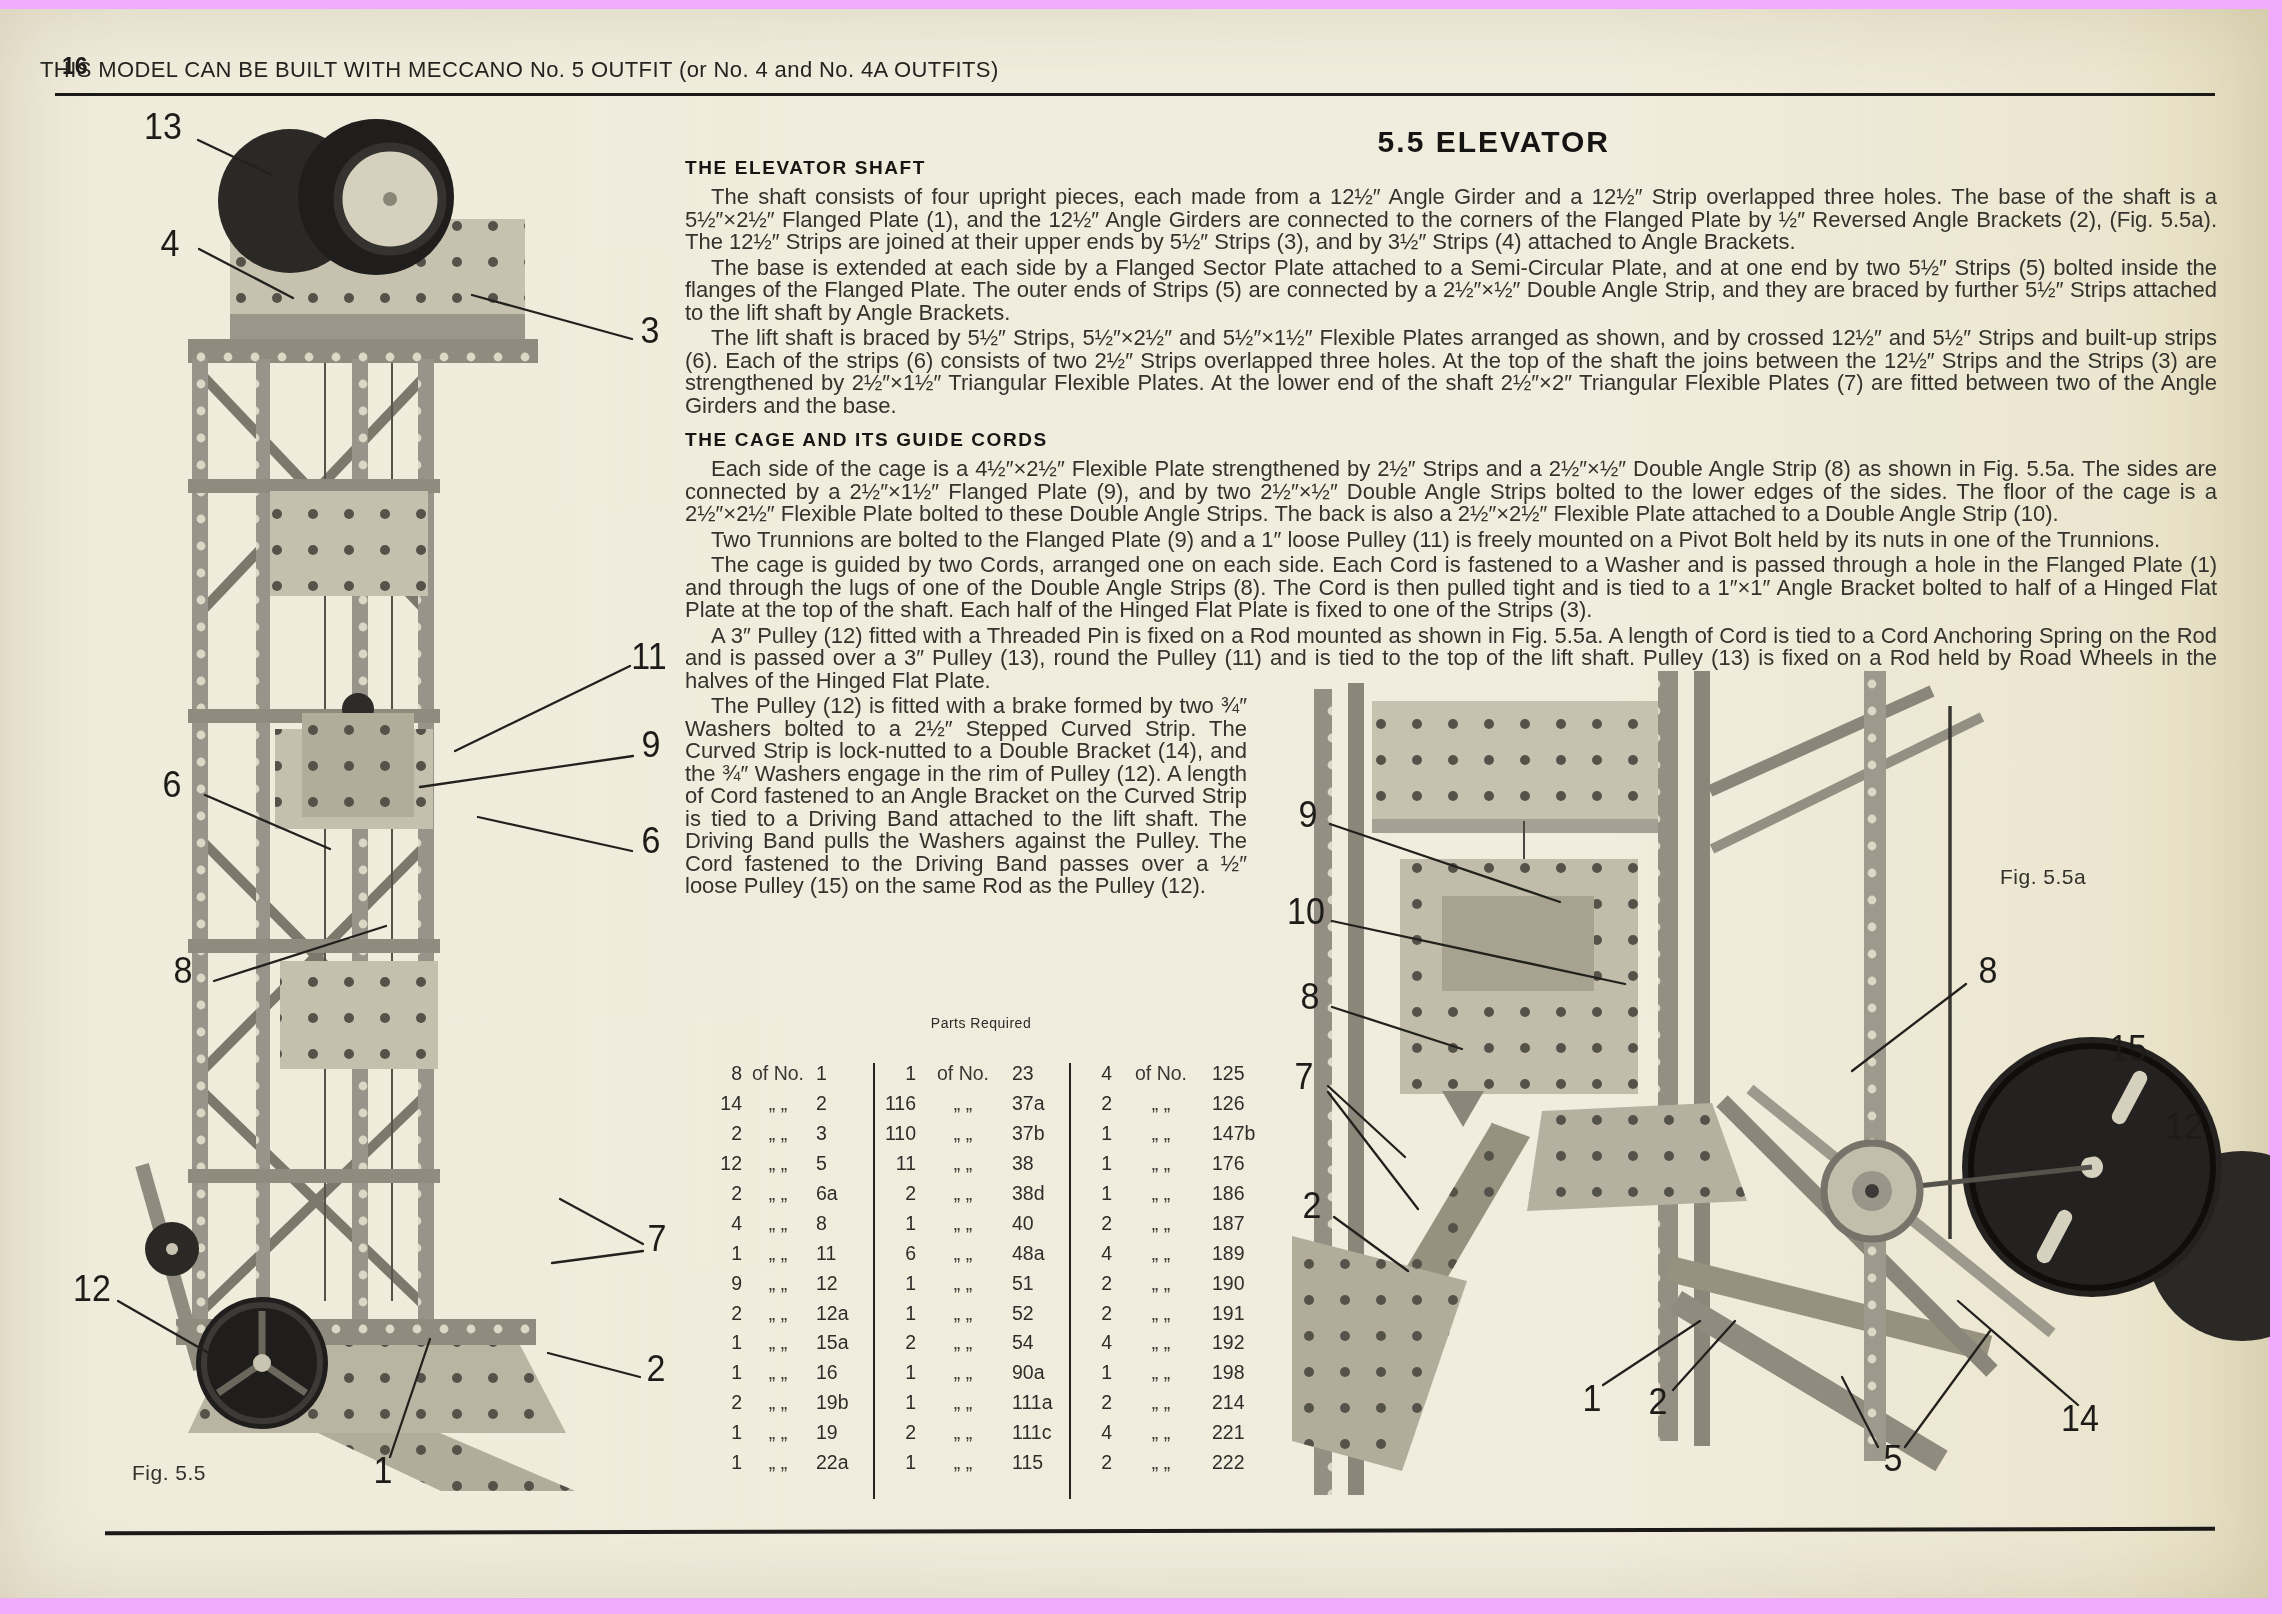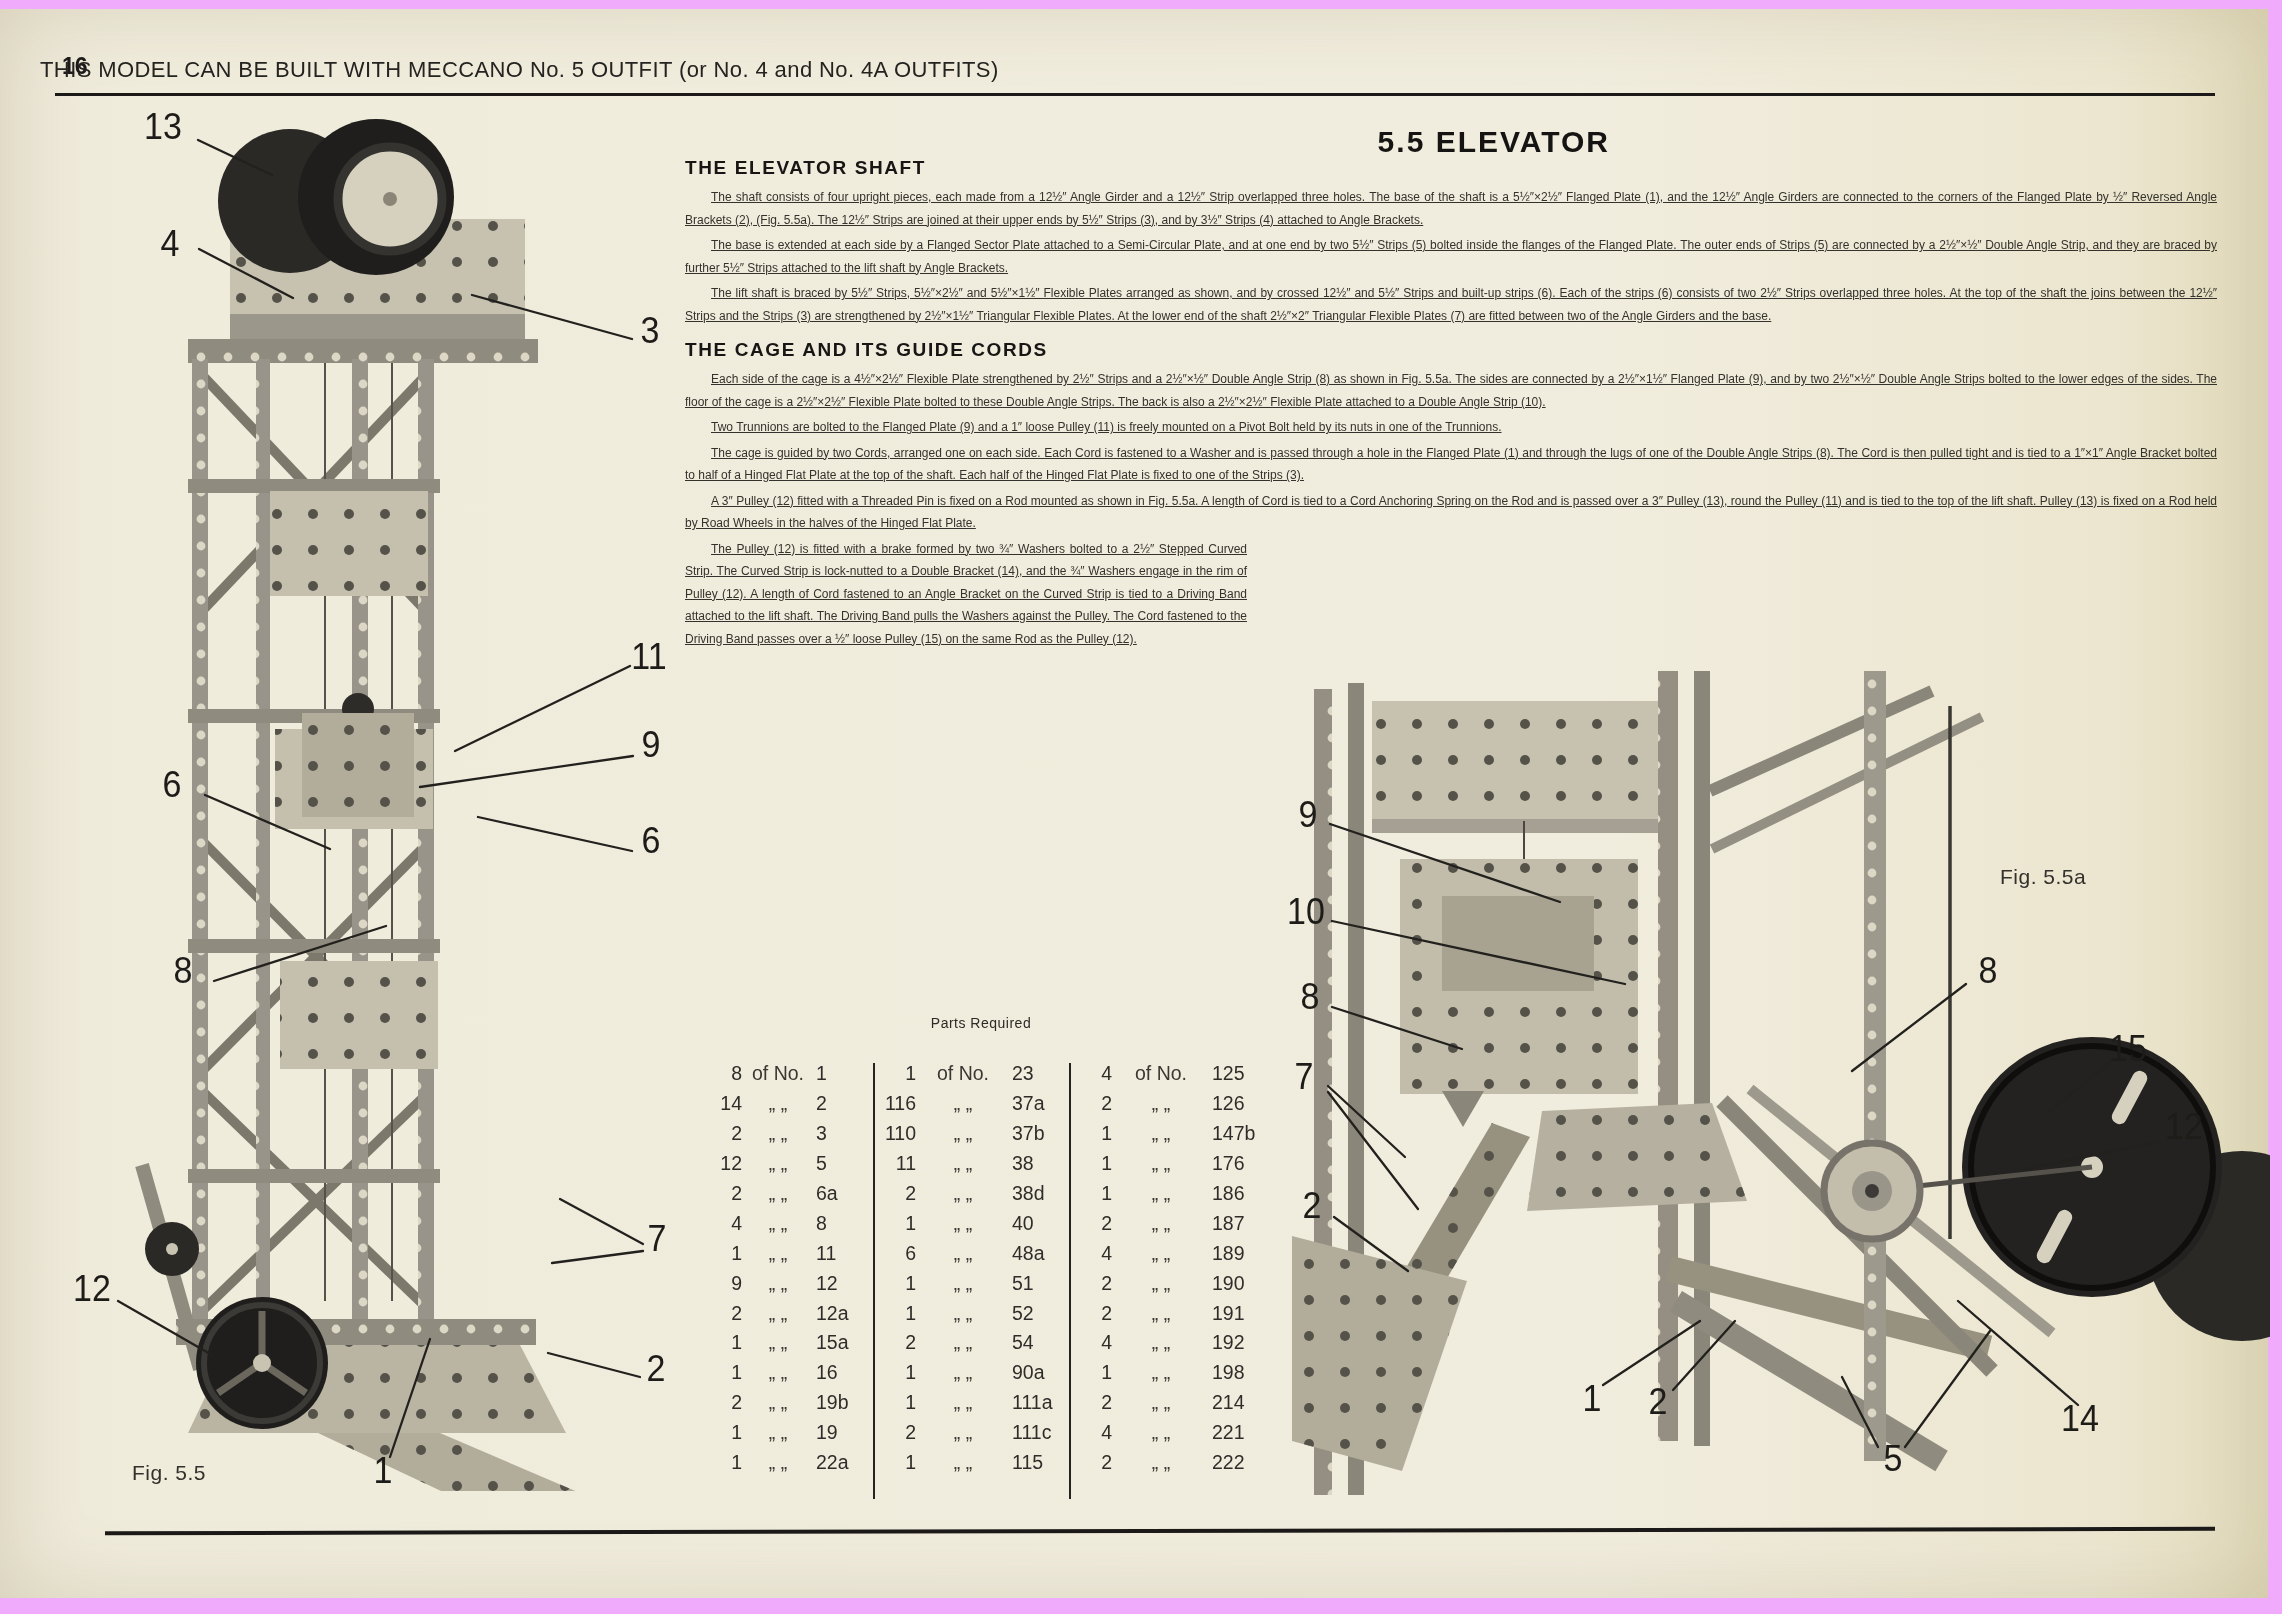--- a/index.html
+++ b/index.html
@@ -16,22 +16,22 @@
                color:#242320;letter-spacing:.4px;padding-left:40px;}
   .rule{position:absolute;background:#1b1a18;}
   .rule.top{left:55px;top:84px;width:2160px;height:3px;}
   .rule.bottom{left:105px;top:1520px;width:2110px;height:4px;transform:rotate(-.12deg);}
   .model-title{position:absolute;left:1280px;top:116px;width:330px;text-align:right;
                font-size:30px;font-weight:700;letter-spacing:2px;color:#151412;}
   
   .instructions{position:absolute;left:685px;top:148px;width:1532px;color:#34322c;}
   .instructions h3{margin:12px 0 7px 0;font-size:19px;font-weight:700;letter-spacing:1.6px;color:#171614;}
   .instructions h3:first-child{margin-top:0;}
-  .instructions p{margin:0 0 3px 0;font-size:12px;line-height:22.5px;text-align:justify;
-                  text-indent:26px;text-decoration:underline;}
+  .instructions p{margin:0 0 3px 0;font-size:22px;line-height:22.5px;text-align:justify;
+                  text-indent:26px;}
   .instructions p.narrow{width:562px;}
   
   .parts-title{position:absolute;left:700px;top:1006px;width:562px;text-align:center;
                font-size:14px;color:#2b2a26;letter-spacing:.5px;}
   .parts-table{position:absolute;left:702px;top:1050px;width:566px;height:448px;display:flex;}
   .parts-col{height:100%;display:flex;flex-direction:column;justify-content:flex-start;}
   .parts-col.c0{width:170px;}
   .parts-col.c1{width:192px;}
   .parts-col.c2{width:196px;}
   .vline{width:2px;background:#242320;height:436px;margin:4px 1px 0 1px;}

